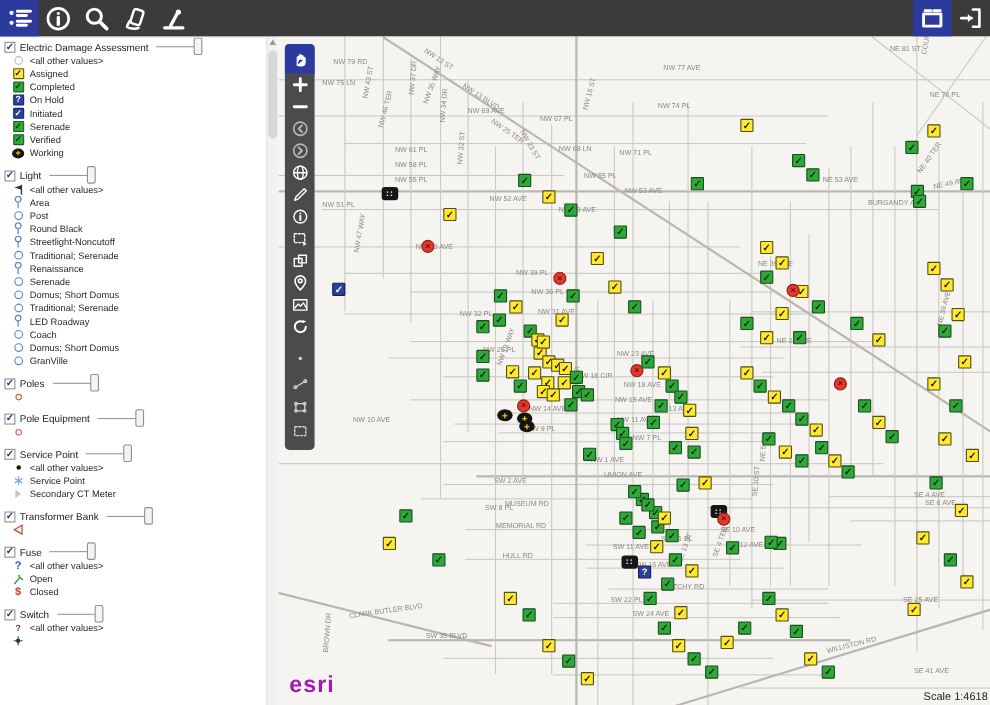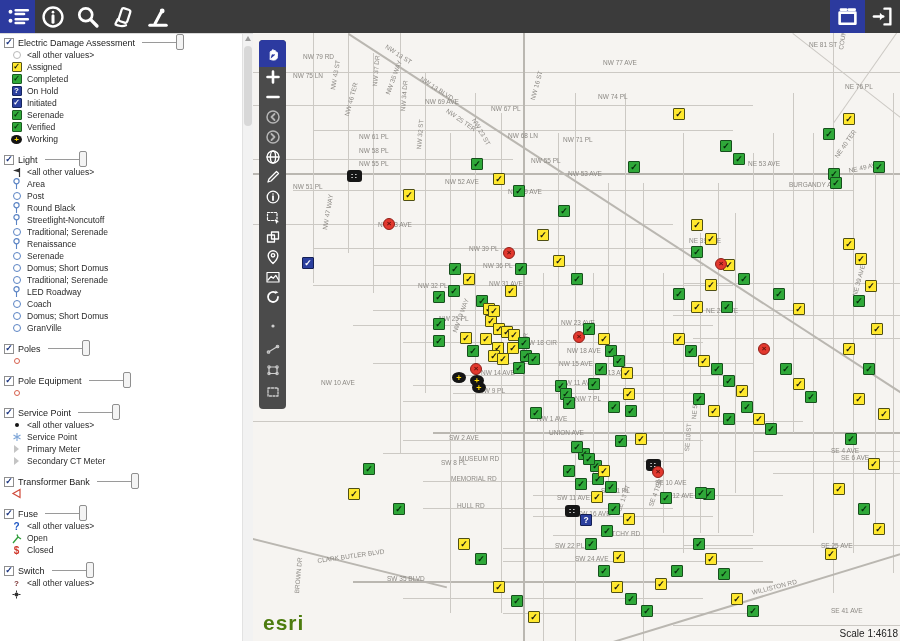--- a/index.html
+++ b/index.html
@@ -81,21 +81,21 @@
   
   .map-toolbar{position:absolute;left:6px;top:7px;width:27px;background:#4b4b4b;border-radius:4px;
     padding-bottom:6px;z-index:10;display:flex;flex-direction:column;align-items:center;}
   .mt-tile{width:27px;height:20px;display:flex;align-items:center;justify-content:center;color:#fff;cursor:pointer;}
   .mt-tile svg{width:16px;height:16px;}
   .mt-tile.active{height:27px;background:#2c3aa0;border-radius:4px 4px 0 0;}
   .mt-tile.dim{color:#b5b5b5;}
   .mt-tile.sub{color:#cfcfcf;height:22px;}
   .mt-tile.gap{margin-top:8px;}
 
-  .esri{position:absolute;left:10px;bottom:6px;font-size:21px;font-weight:bold;color:#4d7c0f;z-index:6;letter-spacing:1px;}
+  .esri{position:absolute;left:10px;bottom:6px;font-size:21px;font-weight:bold;color:#a21caf;z-index:6;letter-spacing:1px;}
   .scale{position:absolute;right:2px;bottom:2px;font-size:10px;color:#232323;z-index:6;}
 </style>
 </head>
 <body>
 
 <div class="topbar">
   <div class="tb-group">
       <div class="tb-tile active">
         <svg viewBox="0 0 16 16" fill="none" stroke="currentColor" stroke-width="1.8" stroke-linecap="round" stroke-linejoin="round">
           <circle cx="3" cy="4.5" r="1.3" fill="currentColor" stroke="none"></circle>
@@ -362,26 +362,20 @@
           </div>
           <div class="it-lab">&lt;all other values&gt;</div>
         </div>
         <div class="item">
           <div class="it-ic">
             <svg width="10" height="10" viewBox="0 0 10 10">
               <path d="M5 1v8M1.5 3l7 4M8.5 3l-7 4" stroke="#7ea6d8" stroke-width="1.1"></path>
             </svg>
           </div>
           <div class="it-lab">Service Point</div>
-        </div>
-        <div class="item">
-          <div class="it-ic">
-            <span class="sym-tri-gray"></span>
-          </div>
-          <div class="it-lab">Primary Meter</div>
         </div>
         <div class="item">
           <div class="it-ic">
             <span class="sym-tri-gray"></span>
           </div>
           <div class="it-lab">Secondary CT Meter</div>
         </div>
       </div>
       <div class="sec">
         <div class="sec-h">

